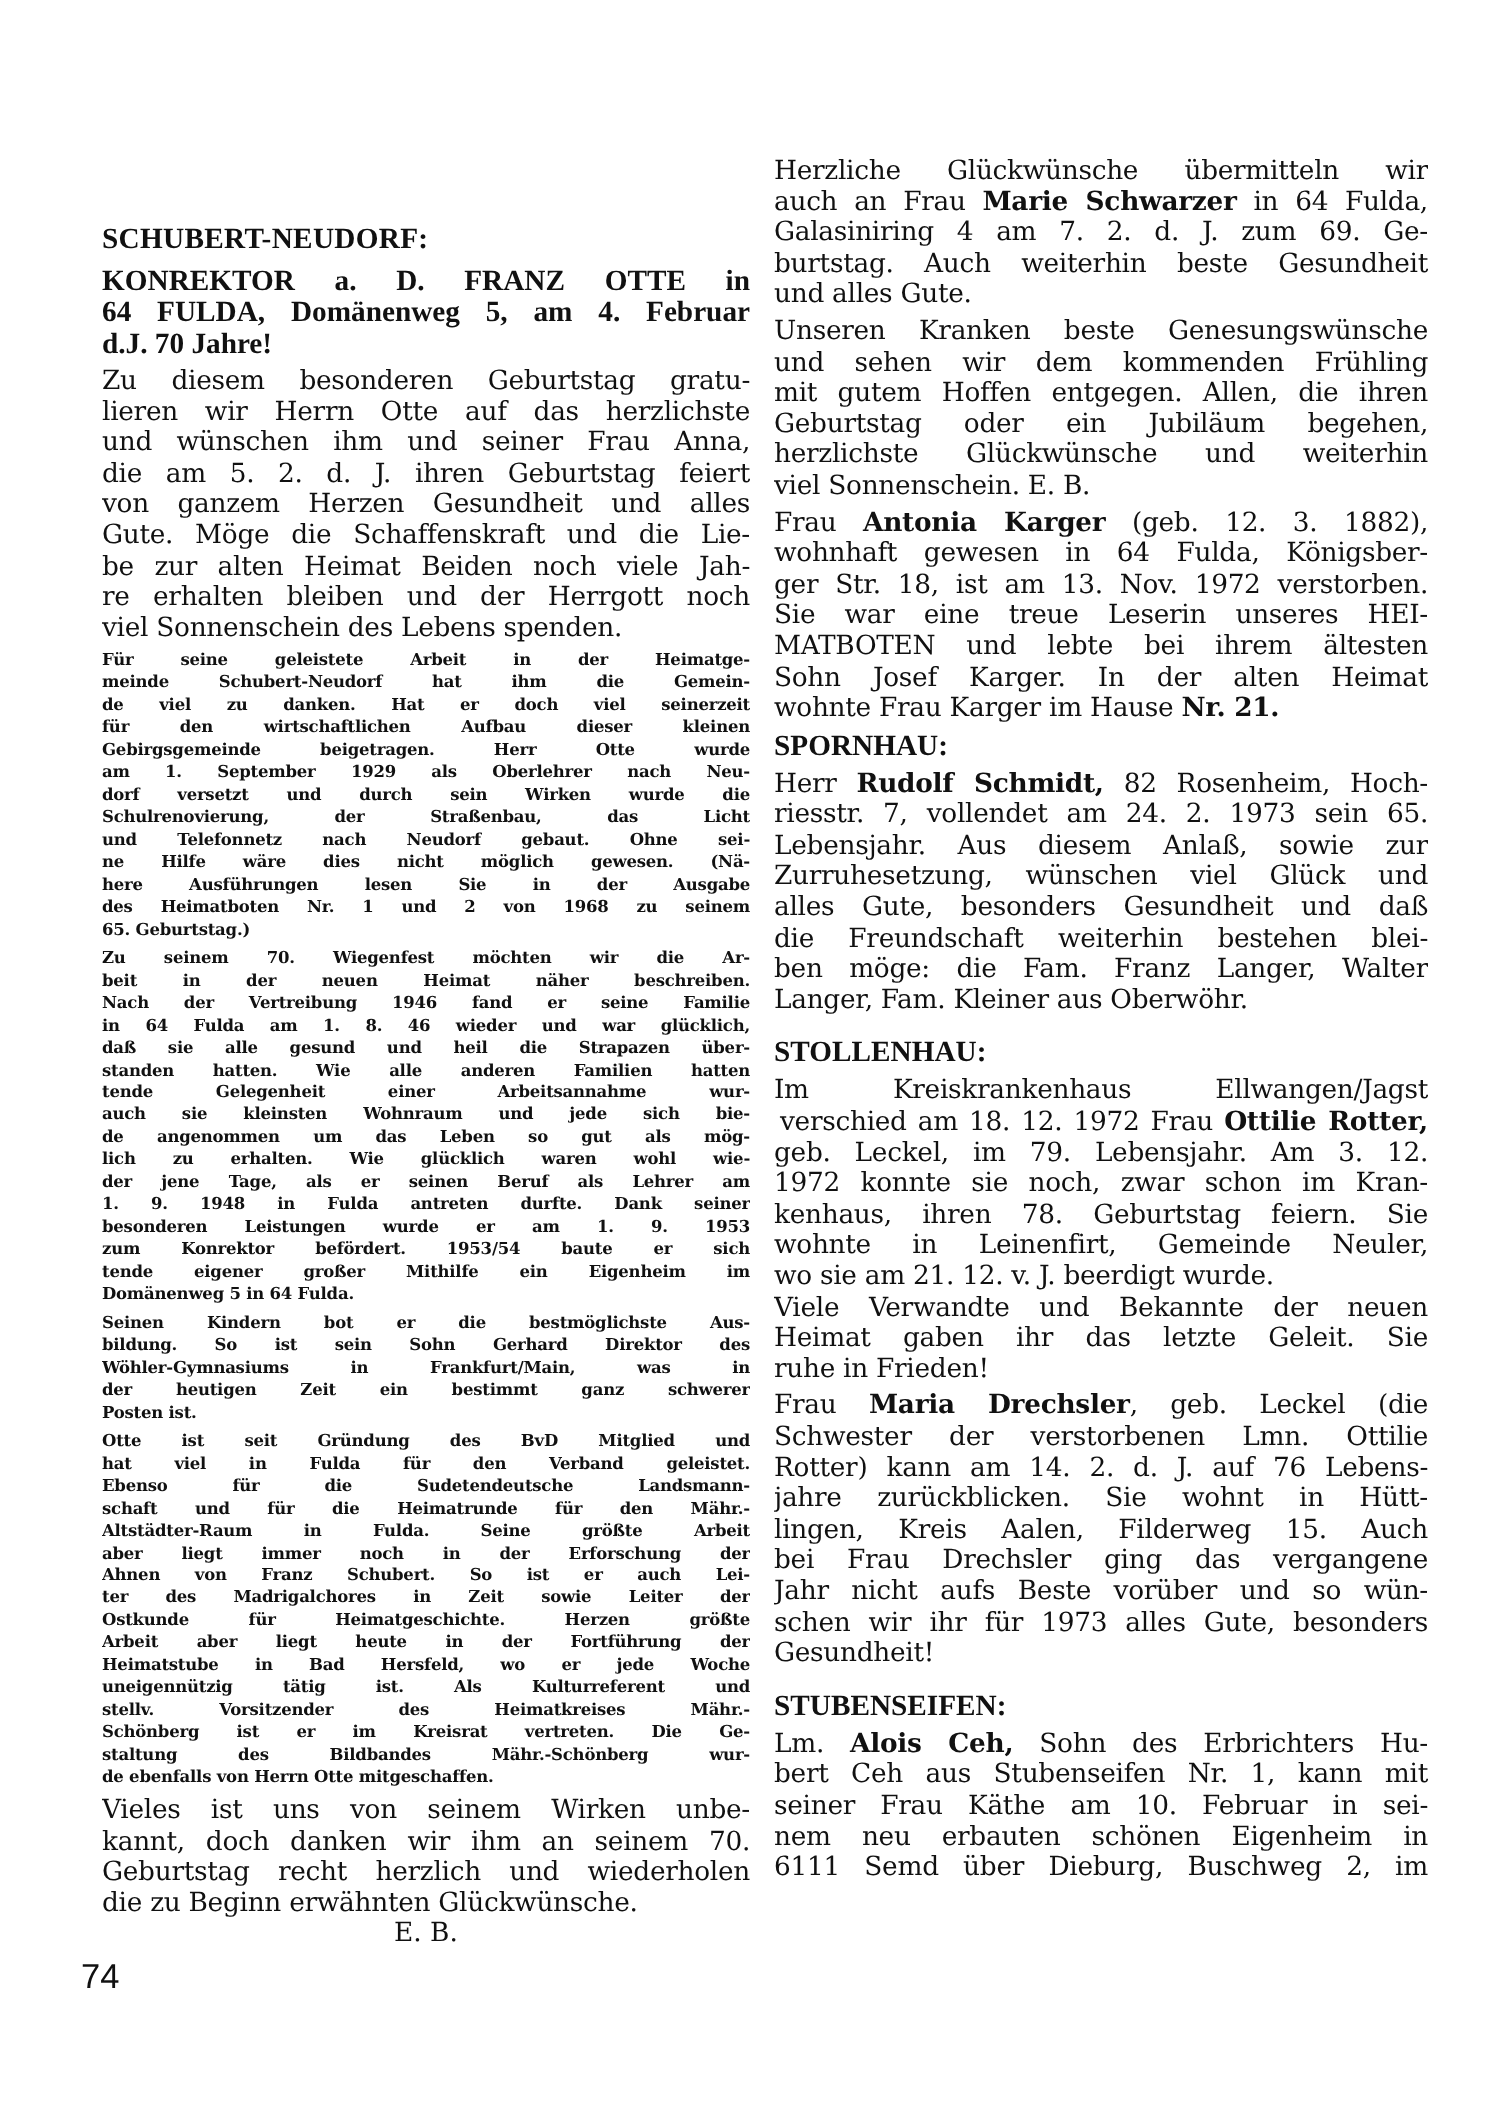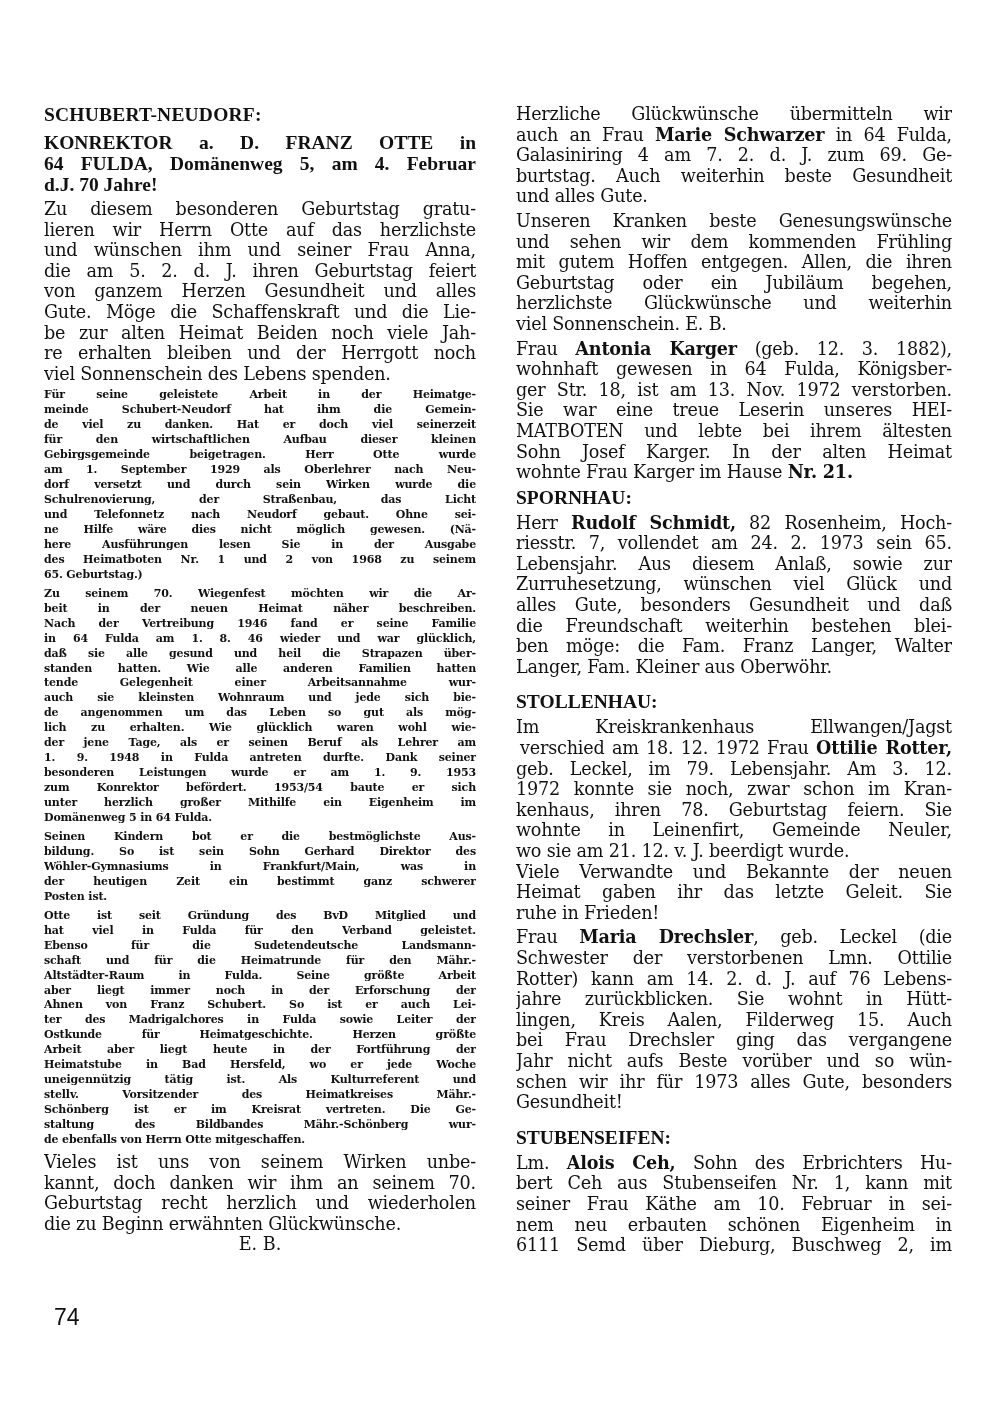--- a/index.html
+++ b/index.html
@@ -1,18 +1,18 @@
 <!DOCTYPE html>
 <html><head>
 <meta charset="utf-8">
 <style>
   html, body { margin: 0; padding: 0; background: #ffffff; }
   body { width: 1000px; height: 1413px; position: relative; overflow: hidden; color: #111; font-family: "DejaVu Serif", "Liberation Serif", serif; }
   .col { position: absolute; top: 104px; }
-  .col-left { left: 44px; width: 432px; }
+  .col-left { left: 68px; width: 432px; margin-top: 45px; }
   .col-right { left: 516px; width: 436px; }
   .line { display: block; white-space: nowrap; text-align: justify; text-align-last: justify; overflow: hidden; }
   .line.last { text-align-last: left; }
   .heading { font-family: "Liberation Serif", "DejaVu Serif", serif; font-weight: bold; font-size: 19.5px; line-height: 22px; letter-spacing: 0.2px; }
   .heading-sub { font-family: "Liberation Serif", "DejaVu Serif", serif; font-weight: bold; font-size: 19.5px; line-height: 21px; }
   .big { font-size: 17.6px; line-height: 20.6px; letter-spacing: -0.2px; }
   .small { font-size: 11px; line-height: 14.95px; letter-spacing: -0.15px; font-weight: bold; }
   .para { margin-bottom: 4px; }
   .para-small { margin-bottom: 4px; }
   b { font-weight: bold; }
@@ -64,39 +64,39 @@
       <span class="line">daß sie alle gesund und heil die Strapazen über-</span>
       <span class="line">standen hatten. Wie alle anderen Familien hatten</span>
       <span class="line">tende Gelegenheit einer Arbeitsannahme wur-</span>
       <span class="line">auch sie kleinsten Wohnraum und jede sich bie-</span>
       <span class="line">de angenommen um das Leben so gut als mög-</span>
       <span class="line">lich zu erhalten. Wie glücklich waren wohl wie-</span>
       <span class="line">der jene Tage, als er seinen Beruf als Lehrer am</span>
       <span class="line">1. 9. 1948 in Fulda antreten durfte. Dank seiner</span>
       <span class="line">besonderen Leistungen wurde er am 1. 9. 1953</span>
       <span class="line">zum Konrektor befördert. 1953/54 baute er sich</span>
-      <span class="line">unter herzlich großer Mithilfe ein Eigenheim im</span>
+      <span class="line">tende eigener großer Mithilfe ein Eigenheim im</span>
       <span class="line last">Domänenweg 5 in 64 Fulda.</span>
     </div>
   <div class="small para-small">
       <span class="line">Seinen Kindern bot er die bestmöglichste Aus-</span>
       <span class="line">bildung. So ist sein Sohn Gerhard Direktor des</span>
       <span class="line">Wöhler-Gymnasiums in Frankfurt/Main, was in</span>
       <span class="line">der heutigen Zeit ein bestimmt ganz schwerer</span>
       <span class="line last">Posten ist.</span>
     </div>
   <div class="small para-small">
       <span class="line">Otte ist seit Gründung des BvD Mitglied und</span>
       <span class="line">hat viel in Fulda für den Verband geleistet.</span>
       <span class="line">Ebenso für die Sudetendeutsche Landsmann-</span>
       <span class="line">schaft und für die Heimatrunde für den Mähr.-</span>
       <span class="line">Altstädter-Raum in Fulda. Seine größte Arbeit</span>
       <span class="line">aber liegt immer noch in der Erforschung der</span>
       <span class="line">Ahnen von Franz Schubert. So ist er auch Lei-</span>
-      <span class="line">ter des Madrigalchores in Fulda sowie Leiter der</span>
+      <span class="line">ter des Madrigalchores in Zeit sowie Leiter der</span>
       <span class="line">Ostkunde für Heimatgeschichte. Herzen größte</span>
       <span class="line">Arbeit aber liegt heute in der Fortführung der</span>
       <span class="line">Heimatstube in Bad Hersfeld, wo er jede Woche</span>
       <span class="line">uneigennützig tätig ist. Als Kulturreferent und</span>
       <span class="line">stellv. Vorsitzender des Heimatkreises Mähr.-</span>
       <span class="line">Schönberg ist er im Kreisrat vertreten. Die Ge-</span>
       <span class="line">staltung des Bildbandes Mähr.-Schönberg wur-</span>
       <span class="line last">de ebenfalls von Herrn Otte mitgeschaffen.</span>
     </div>
   <div class="big" style="margin-top:2px;">

